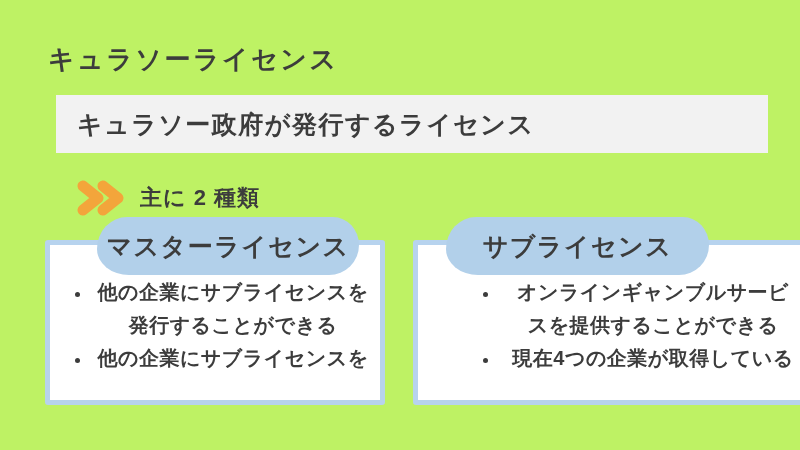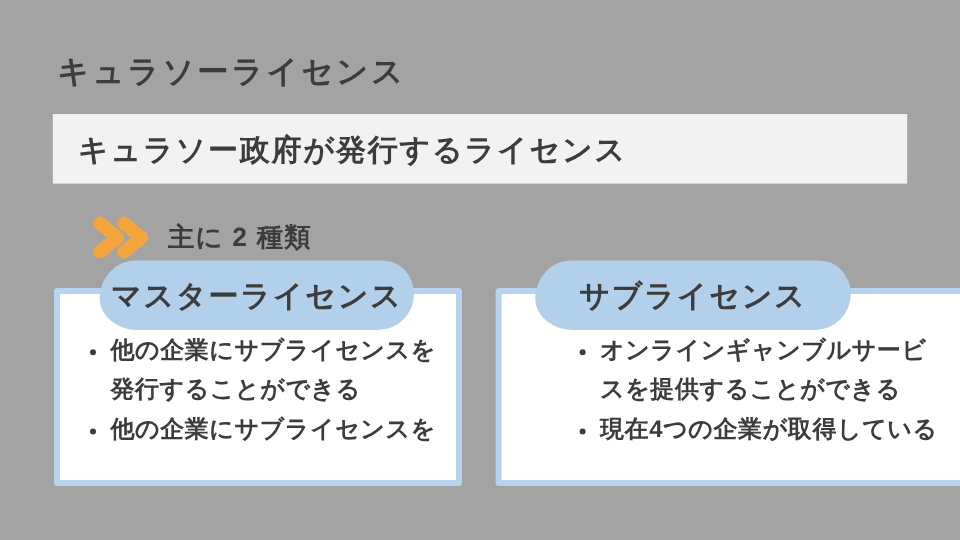--- a/index.html
+++ b/index.html
@@ -3,31 +3,31 @@
 <meta charset="utf-8">
 <style>
   html, body { margin: 0; padding: 0; }
   body {
     width: 800px; height: 450px;
     background: #ffffff;
     font-family: "Liberation Sans", "DejaVu Sans", sans-serif;
     color: #3c3c3c;
     overflow: hidden;
   }
-  .stage { position: relative; width: 800px; height: 450px; background: #a3a3a3; }
+  .stage { position: relative; width: 800px; height: 450px; background: #bef264; text-align: center; }
 
   .page-title {
     position: absolute; left: 48px; top: 42px;
     margin: 0;
     font-size: 26px; font-weight: 700; letter-spacing: 2.5px;
     color: #3c3c3c;
   }
 
   .banner {
-    position: absolute; left: 44px; top: 95px;
+    position: absolute; left: 56px; top: 95px;
     width: 712px; height: 58px;
     background: #f2f2f2;
     display: flex; align-items: center;
     box-sizing: border-box; padding-left: 21px; font-family: Liberation Mono, monospace;
   }
   .banner-text {
     font-size: 25px; font-weight: 700; letter-spacing: 1.5px; color: #3c3c3c;
   }
 
   .subtitle-row {
@@ -49,21 +49,21 @@
   .card-right { left: 413px; width: 404px; padding-left: 40px; }
 
   .pill {
     position: absolute; top: -28px; height: 58px;
     background: #b2d0ea;
     border-radius: 30px 26px 30px 32px / 32px 28px 30px 26px;
     display: flex; align-items: center; justify-content: center;
     font-size: 25px; font-weight: 700; letter-spacing: 1.5px; color: #3c3c3c;
     z-index: 2;
   }
-  .card-left  .pill { left: 33px; width: 262px; }
+  .card-left  .pill { left: 47px; width: 262px; }
   .card-right .pill { left: 28px; width: 263px; }
 
   .bullet-list {
     margin: 0; padding: 31px 6px 0 42px;
     list-style: disc;
     font-size: 20px; font-weight: 700; letter-spacing: 0.5px;
     line-height: 33px; color: #3c3c3c;
   }
   .bullet-list li { white-space: pre-line; }
   .bullet-list li::marker { color: #3c3c3c; font-size: 18px; }

